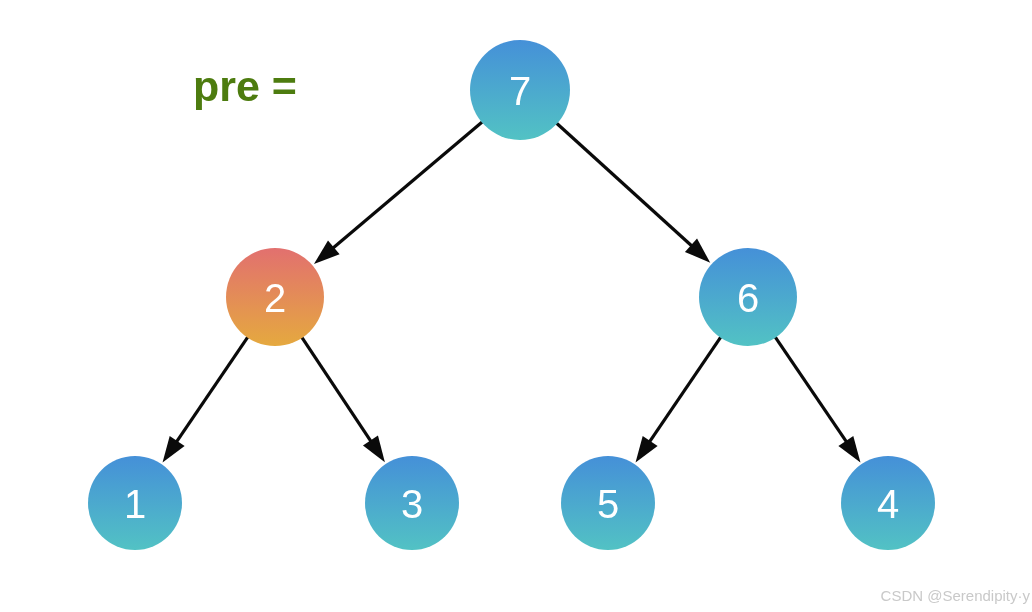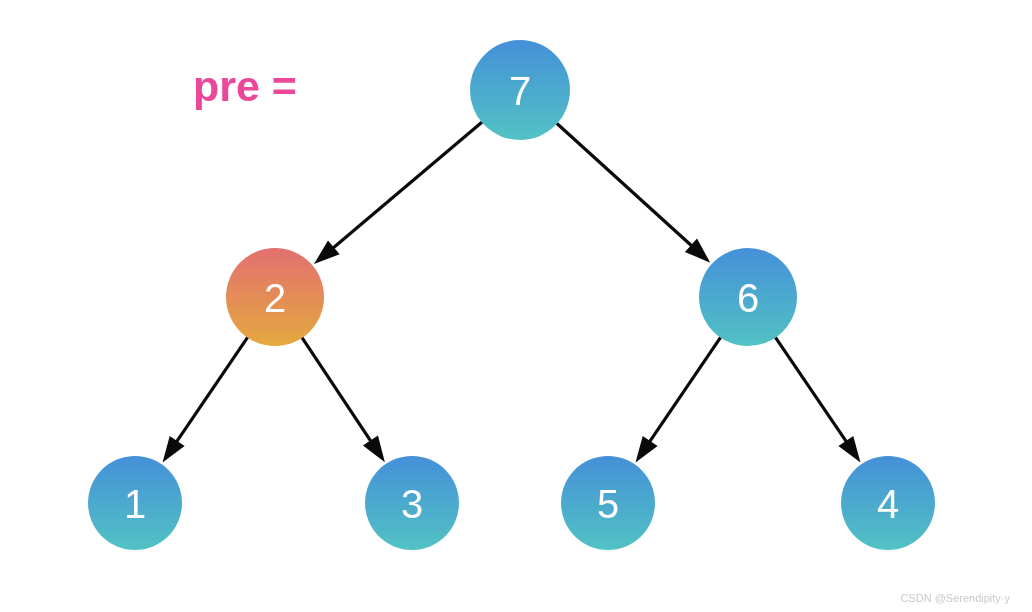--- a/index.html
+++ b/index.html
@@ -40,30 +40,30 @@
   .arrow-head {
     fill: #0a0a0a;
   }
   #pre-label {
     position: absolute;
     left: 193px;
     top: 62px;
     font-family: "Liberation Sans", sans-serif;
     font-size: 43px;
     font-weight: bold;
-    color: #ec4899;
+    color: #4d7c0f;
     letter-spacing: 0px;
     white-space: nowrap;
   }
   #watermark {
     position: absolute;
-    right: 22px;
+    right: 2px;
     bottom: 8px;
     font-family: "Liberation Sans", sans-serif;
-    font-size: 11px;
+    font-size: 15px;
     color: #c9c9c9;
     white-space: nowrap;
   }
 </style>
 </head>
 <body>
 
 <div id="canvas">
 
   <div id="pre-label">pre =</div>

